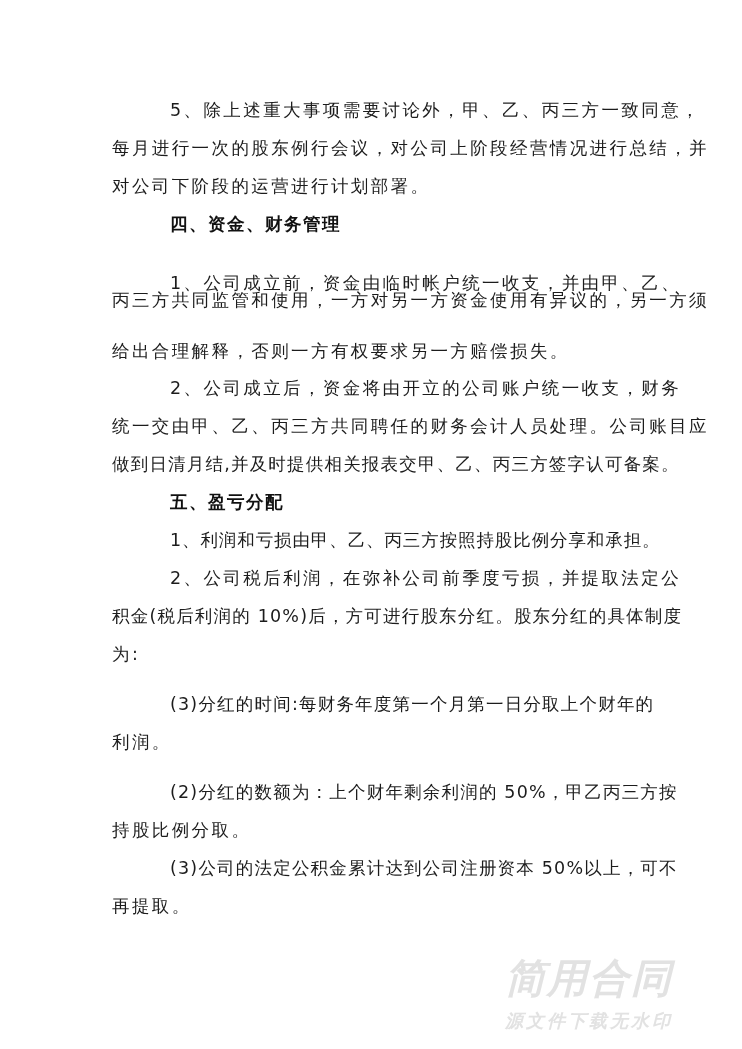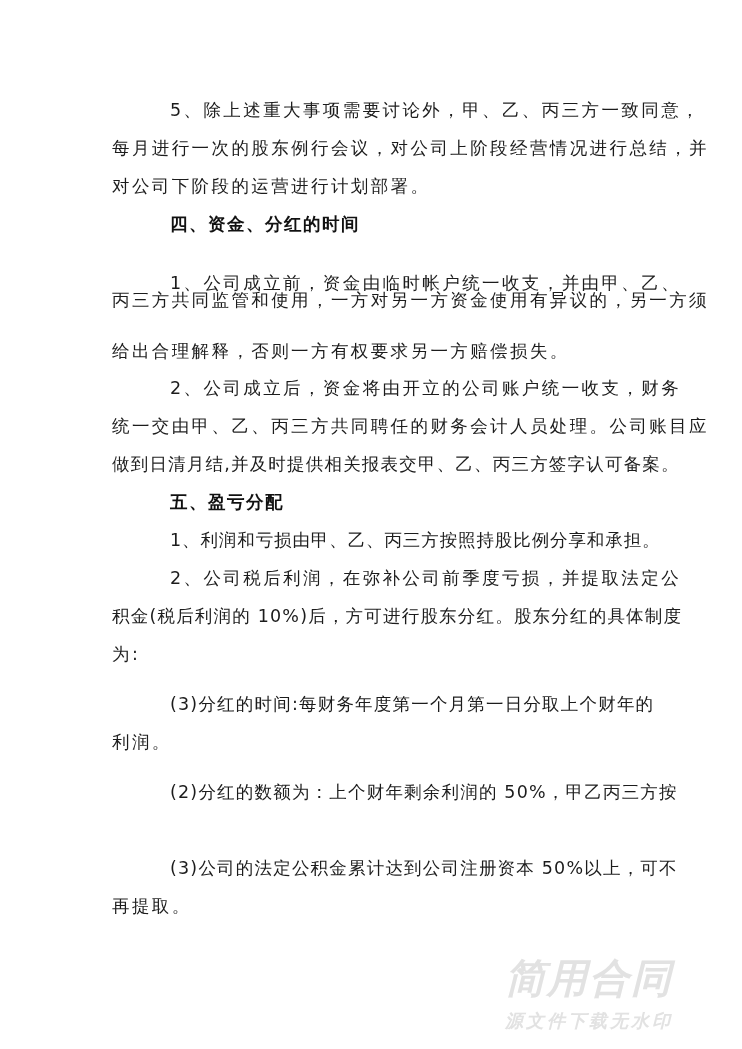--- a/index.html
+++ b/index.html
@@ -68,21 +68,21 @@
 </style>
 </head>
 <body>
 
 <div class="page">
 
   <div class="line indent" style="top:99px;">5、除上述重大事项需要讨论外，甲、乙、丙三方一致同意，</div>
   <div class="line" style="top:137px;">每月进行一次的股东例行会议，对公司上阶段经营情况进行总结，并</div>
   <div class="line" style="top:175px;">对公司下阶段的运营进行计划部署。</div>
 
-  <div class="line indent heading" style="top:213px;">四、资金、分红的时间</div>
+  <div class="line indent heading" style="top:213px;">四、资金、财务管理</div>
 
   <div class="line indent" style="top:251px;margin-top:21px;">1、公司成立前，资金由临时帐户统一收支，并由甲、乙、</div>
   <div class="line" style="top:289px;">丙三方共同监管和使用，一方对另一方资金使用有异议的，另一方须</div>
   <div class="line" style="top:340px;">给出合理解释，否则一方有权要求另一方赔偿损失。</div>
 
   <div class="line indent" style="top:377px;">2、公司成立后，资金将由开立的公司账户统一收支，财务</div>
   <div class="line" style="top:415px;">统一交由甲、乙、丙三方共同聘任的财务会计人员处理。公司账目应</div>
   <div class="line tight" style="top:453px;">做到日清月结,并及时提供相关报表交甲、乙、丙三方签字认可备案。</div>
 
   <div class="line indent heading" style="top:491px;">五、盈亏分配</div>
@@ -90,20 +90,21 @@
   <div class="line indent tighter" style="top:529px;">1、利润和亏损由甲、乙、丙三方按照持股比例分享和承担。</div>
 
   <div class="line indent" style="top:567px;">2、公司税后利润，在弥补公司前季度亏损，并提取法定公</div>
   <div class="line tight" style="top:605px;">积金(税后利润的 10%)后，方可进行股东分红。股东分红的具体制度</div>
   <div class="line" style="top:643px;">为:</div>
 
   <div class="line indent2 tight" style="top:693px;">(3)分红的时间:每财务年度第一个月第一日分取上个财年的</div>
   <div class="line" style="top:731px;">利润。</div>
 
   <div class="line indent2 tight" style="top:781px;">(2)分红的数额为：上个财年剩余利润的 50%，甲乙丙三方按</div>
+  <div class="line" style="top:819px;">持股比例分取。</div>
 
   <div class="line indent2 tight" style="top:857px;">(3)公司的法定公积金累计达到公司注册资本 50%以上，可不</div>
   <div class="line" style="top:895px;">再提取。</div>
 
   <div class="watermark">
     <span class="wm-main">简用合同</span>
     <span class="wm-sub">源文件下载无水印</span>
   </div>
 
 </div>

